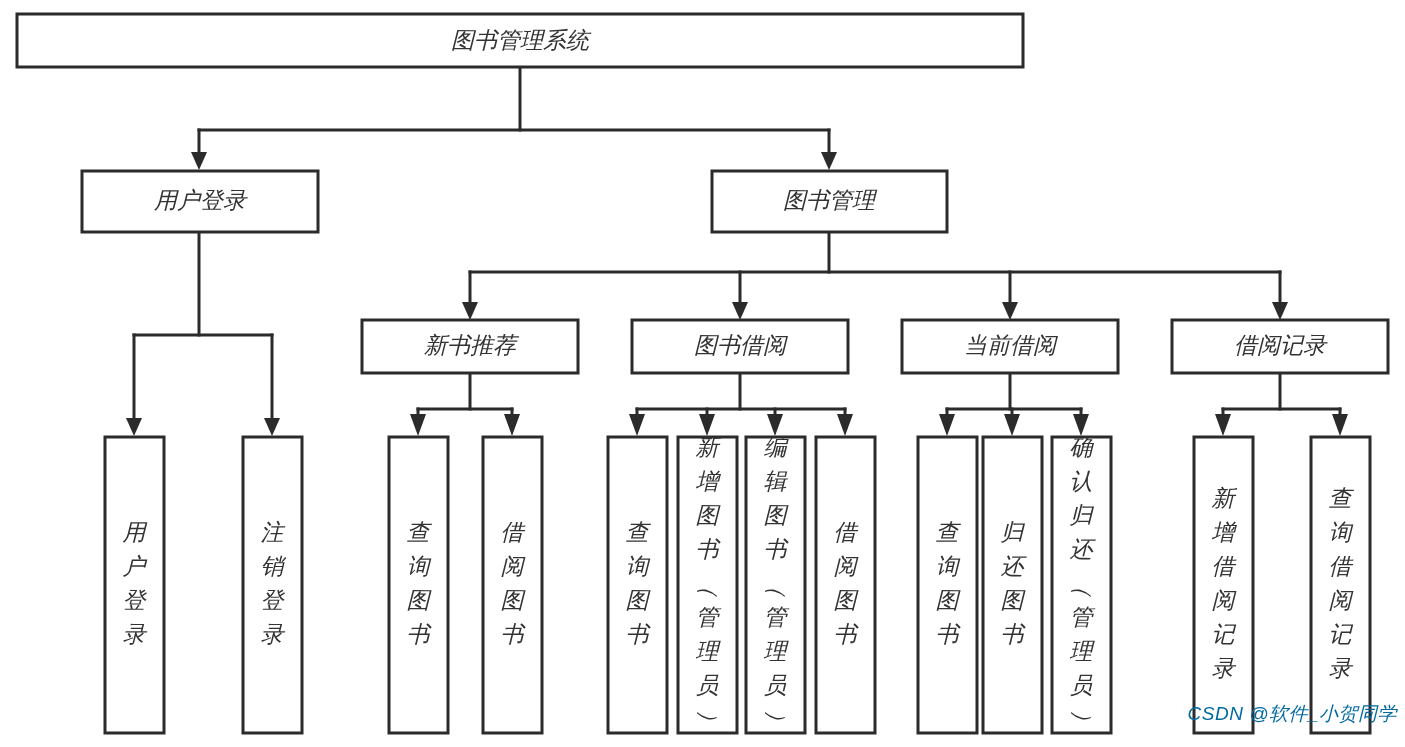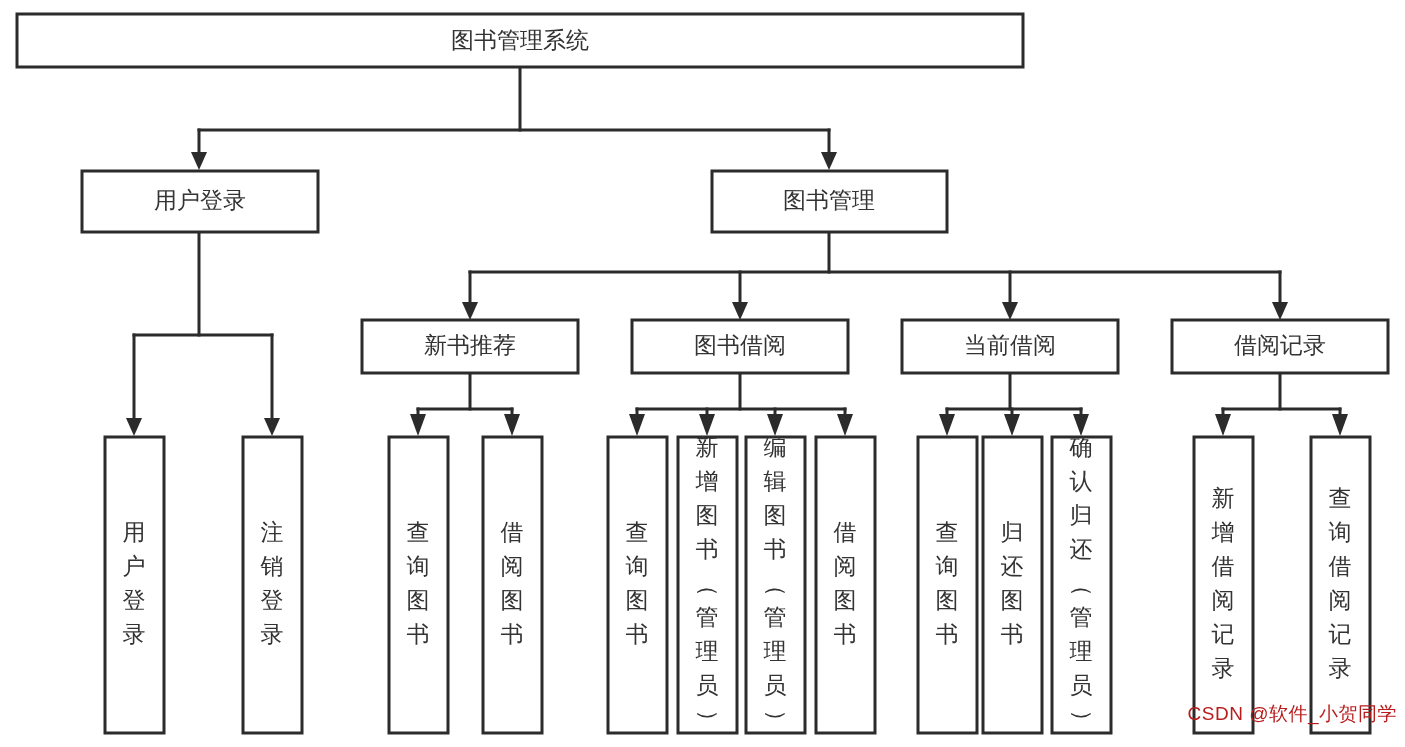--- a/index.html
+++ b/index.html
@@ -11,20 +11,21 @@
     width: 1405px;
     height: 747px;
     font-family: "Liberation Sans", "DejaVu Sans", sans-serif;
     overflow: hidden;
     position: relative;
   }
   #diagram-root {
     position: relative;
     width: 1405px;
     height: 733px;
+    font-style: italic;
   }
   svg.flow {
     position: absolute;
     top: 0;
     left: 0;
     width: 1405px;
     height: 747px;
   }
   .node-rect {
     fill: #ffffff;
@@ -53,21 +54,21 @@
     font-size: 23px;
     fill: #333333;
     text-anchor: middle;
   }
   .watermark {
     position: absolute;
     right: 8px;
     bottom: 6px;
     font-family: "Liberation Sans", "DejaVu Sans", sans-serif;
     font-size: 19px;
-    color: #b91c1c;
+    color: #0369a1;
     letter-spacing: 0.5px;
     white-space: nowrap;
     pointer-events: none;
   }
 </style>
 </head>
 <body>
 
 <div id="diagram-root">
 

